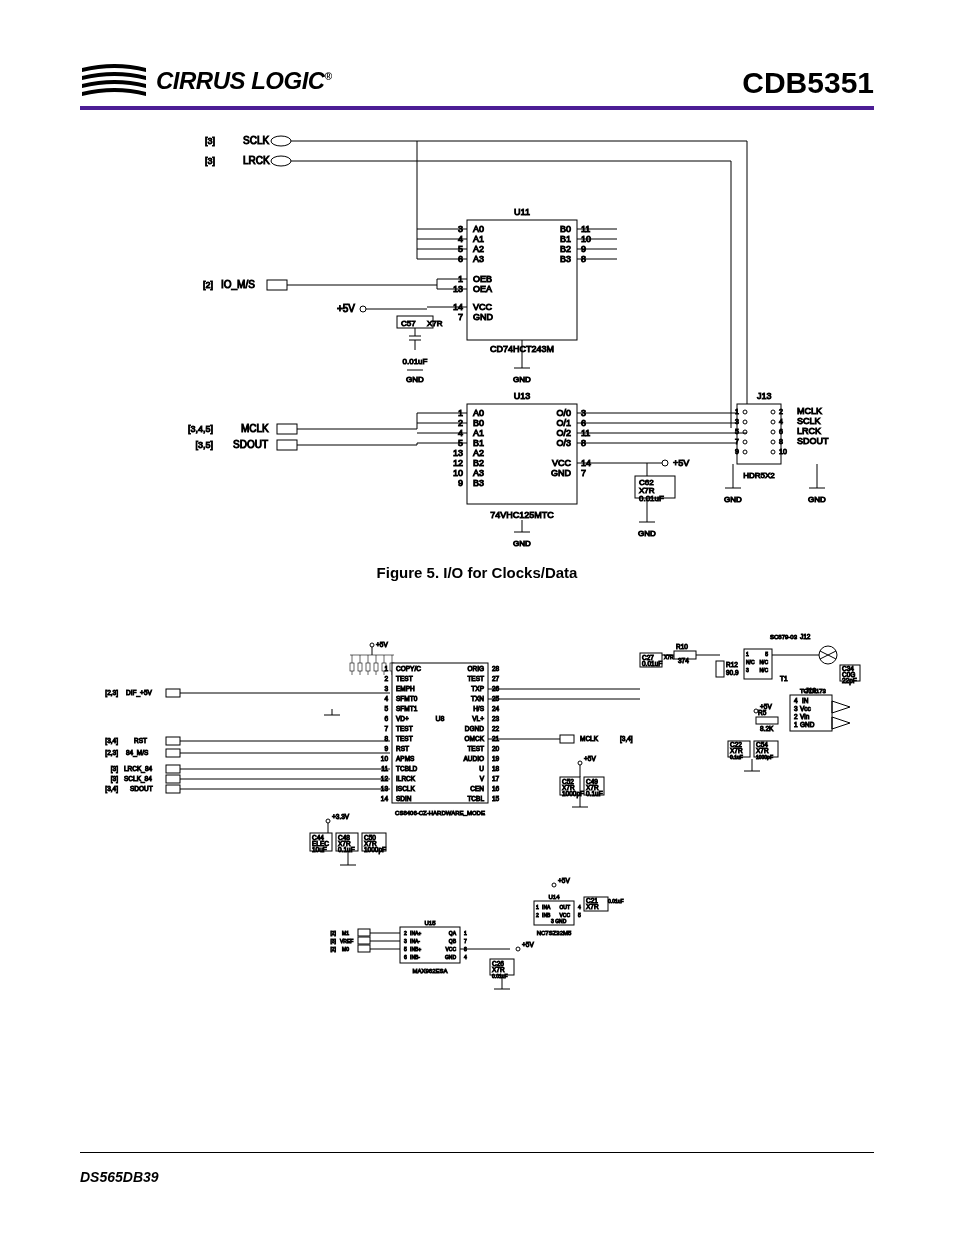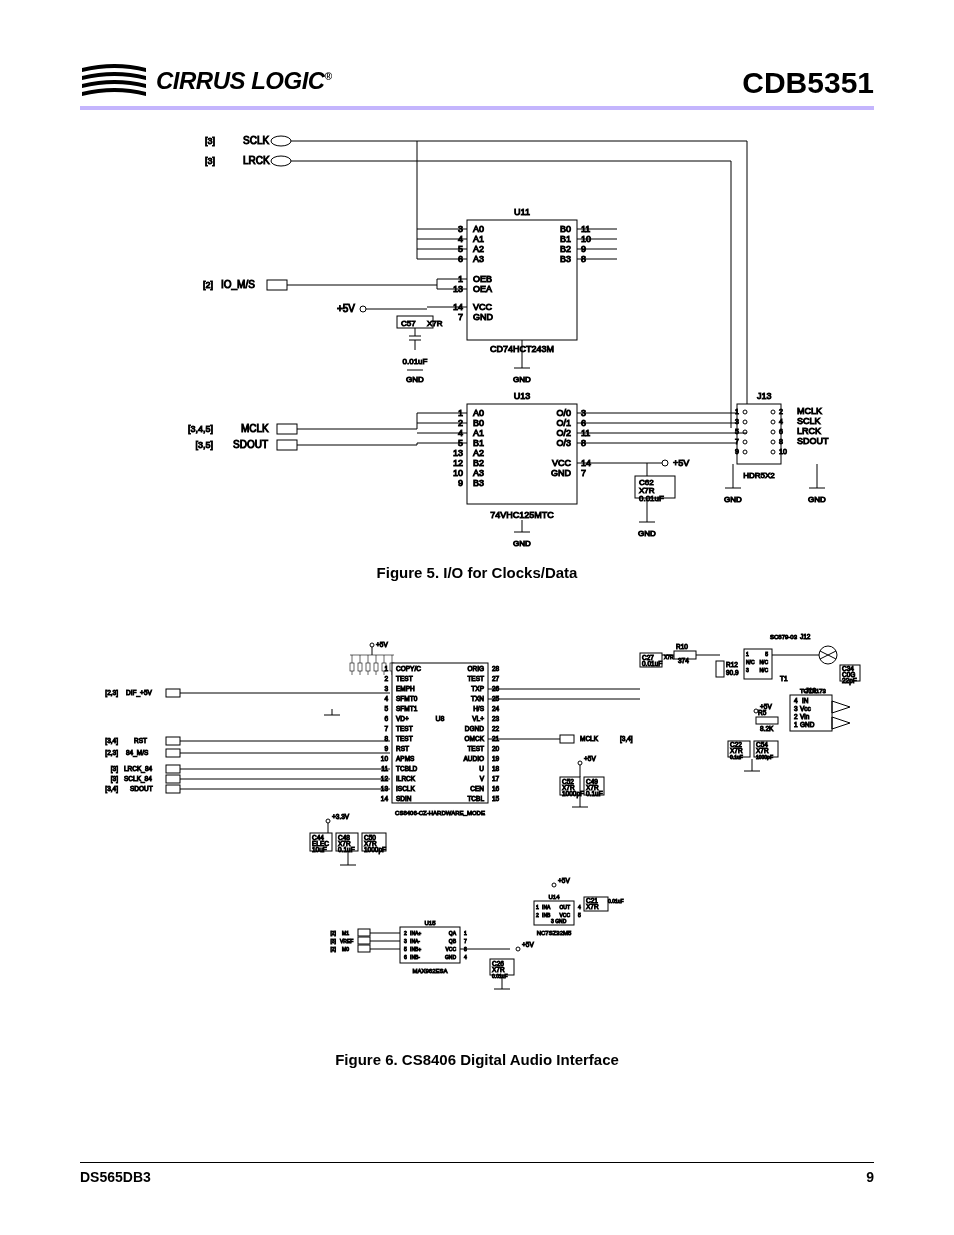--- a/index.html
+++ b/index.html
@@ -18,21 +18,21 @@
   }
   .header {
     position: absolute;
     top: 40px;
     left: 80px;
     right: 80px;
     height: 60px;
     display: flex;
     justify-content: space-between;
     align-items: flex-end;
-    border-bottom: 4px solid #c4b5fd;
+    border-bottom: 4px solid #4c1d95;
     padding-bottom: 6px;
   }
   .logo-wrap {
     display: flex;
     align-items: center;
     gap: 6px;
   }
   .logo-mark {
     width: 70px;
     height: 38px;
@@ -65,24 +65,24 @@
     font-size: 15px;
     margin-top: 4px;
   }
   .footer {
     position: absolute;
     left: 80px;
     right: 80px;
     bottom: 50px;
     border-top: 1px solid #000;
     display: flex;
-    justify-content: space-between;
-    padding-top: 6px;
+    padding-top: 16px;
     font-weight: 700;
     font-size: 14px;
+    font-style: italic;
   }
 </style>
 </head>
 <body>
 
 <div class="page">
   <div class="header">
     <div class="logo-wrap">
       <div class="logo-mark">
         <svg viewBox="0 0 70 38" width="70" height="38">
@@ -620,21 +620,20 @@
             <text x="442" y="326">+5V</text>
           <rect x="410" y="338" width="24" height="16" fill="none"></rect>
             <text x="412" y="345">C26</text>
             <text x="412" y="351">X7R</text>
             <text x="412" y="357" font-size="5">0.01uF</text>
           <line x1="422" y1="354" x2="422" y2="368"></line>
             <line x1="414" y1="368" x2="430" y2="368"></line>
         </g>
       </svg>
     </div>
-    <div class="fig-caption" style="margin-top:30px;">Figure 6.  CS8406 Digital Audio Interface</div>
 
   </div>
 
   <div class="footer">
     <span>DS565DB3</span>
     <span>9</span>
   </div>
 </div>
 
 </body></html>

